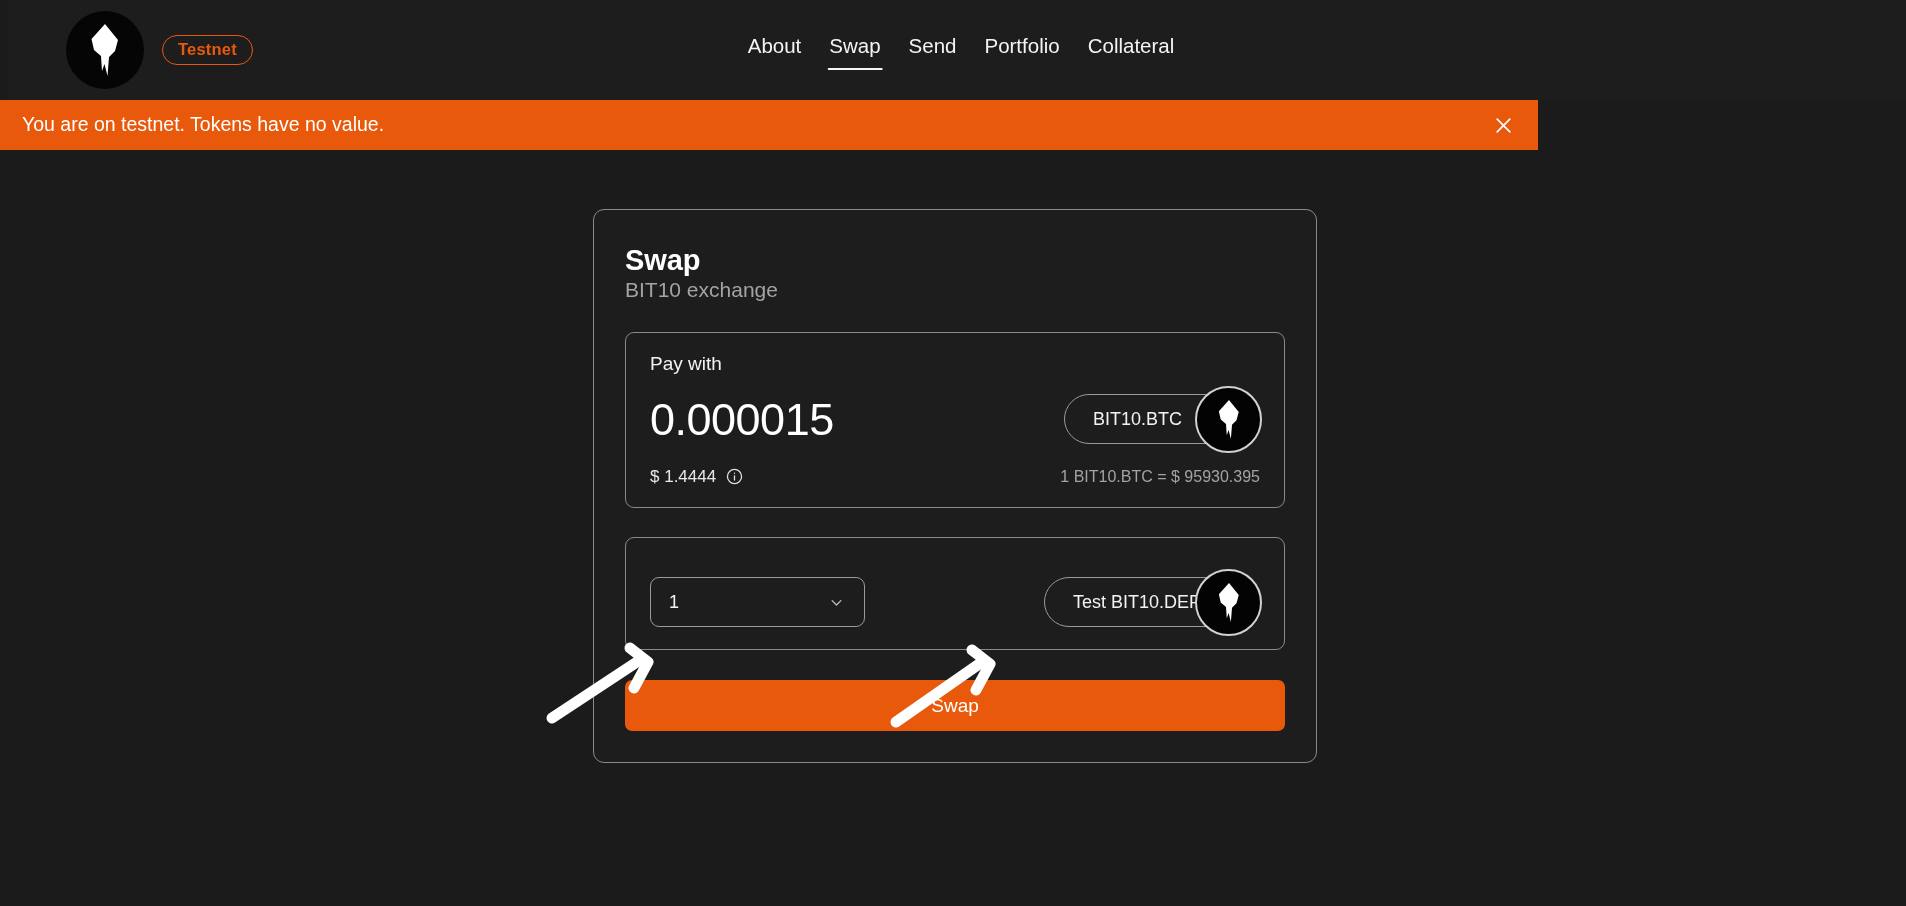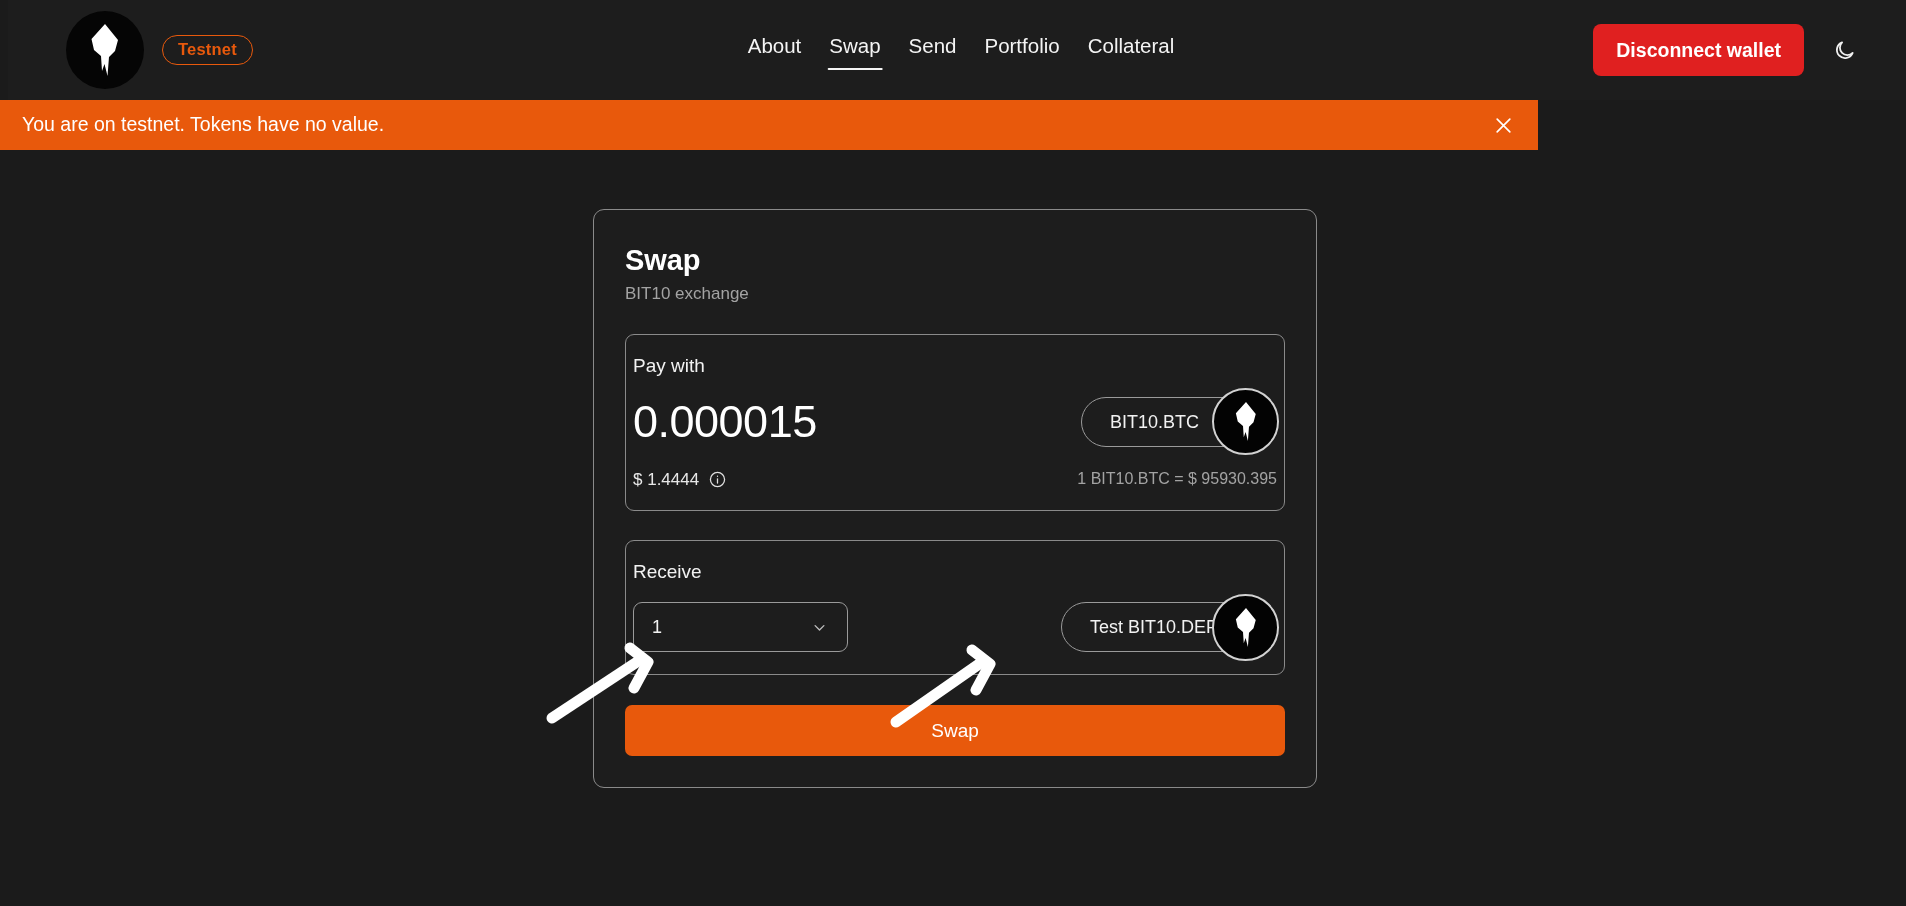--- a/index.html
+++ b/index.html
@@ -128,31 +128,30 @@
   }
   .card-title {
     color: #ffffff;
     font-size: 29px;
     font-weight: 700;
     line-height: 1.15;
     letter-spacing: -0.1px;
   }
   .card-sub {
     color: #a3a3a3;
-    font-size: 17px;
-    margin-top: 7px;
+    font-size: 21px;
     line-height: 1.2;
   }
 
   .panel {
     margin-top: 29px;
     border: 1.3px solid #8a8a8a;
     border-radius: 9px;
     background: #1d1d1d;
-    padding: 20px 7px 22px;
+    padding: 20px 24px 22px;
     position: relative;
   }
   .panel-label {
     color: #f2f2f2;
     font-size: 19px;
     line-height: 1.2;
   }
 
   .panel-row {
     display: flex;
@@ -275,28 +274,20 @@
     </div>
 
     <nav class="nav-links">
       <div class="nav-link">About</div>
       <div class="nav-link active">Swap</div>
       <div class="nav-link">Send</div>
       <div class="nav-link">Portfolio</div>
       <div class="nav-link">Collateral</div>
     </nav>
 
-    <div class="nav-right">
-      <button class="disconnect-btn">Disconnect wallet</button>
-      <button class="theme-btn">
-        <svg viewBox="0 0 24 24" fill="none" stroke="#f0f0f0" stroke-width="1.9" stroke-linecap="round" stroke-linejoin="round">
-          <path d="M20.5 14.5A8.5 8.5 0 1 1 9.5 3.5a6.8 6.8 0 0 0 11 11z"></path>
-        </svg>
-      </button>
-    </div>
   </div>
 
   <div class="banner">
     <div class="banner-text">You are on testnet. Tokens have no value.</div>
     <button class="banner-close">
       <svg viewBox="0 0 24 24" fill="none" stroke="#ffffff" stroke-width="2.1" stroke-linecap="round">
         <path d="M4 4 L20 20 M20 4 L4 20"></path>
       </svg>
     </button>
   </div>
@@ -334,21 +325,20 @@
             <circle cx="12" cy="12" r="10"></circle>
             <path d="M12 11 L12 17"></path>
             <circle cx="12" cy="7.4" r="0.9" fill="#e0e0e0" stroke="none"></circle>
           </svg>
         </div>
         <div class="foot-right">1 BIT10.BTC = $ 95930.395</div>
       </div>
     </div>
 
     <div class="panel">
-      <div class="panel-label">Receive</div>
 
       <div class="panel-row">
         <div class="qty-select">
           <span class="qty-value">1</span>
           <svg viewBox="0 0 24 24" fill="none" stroke="#bdbdbd" stroke-width="2.2" stroke-linecap="round" stroke-linejoin="round">
             <path d="M5 9 L12 16 L19 9"></path>
           </svg>
         </div>
 
         <div class="token-select">

